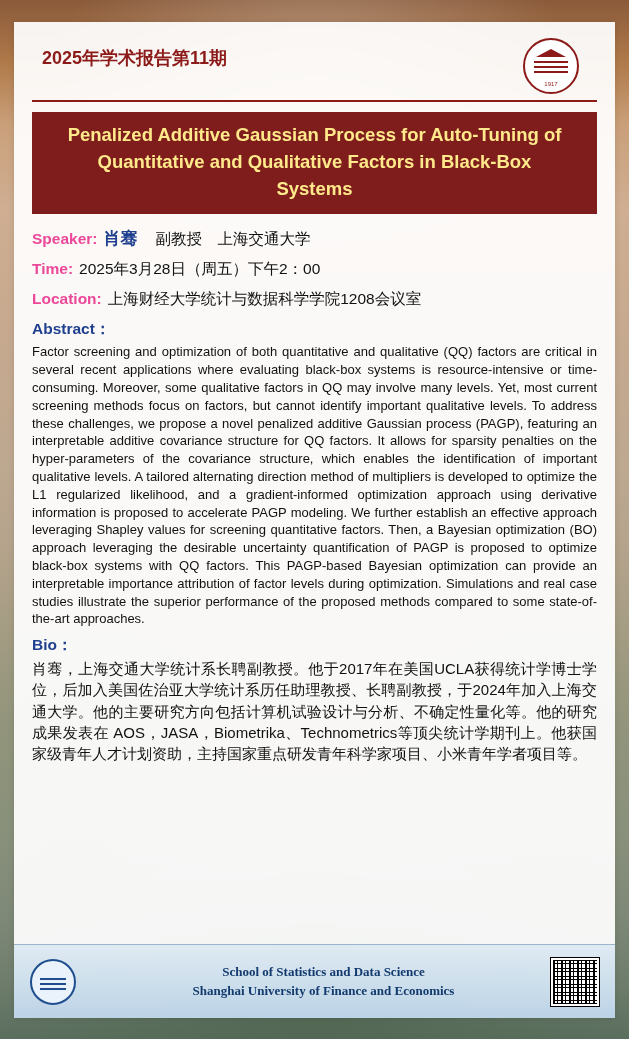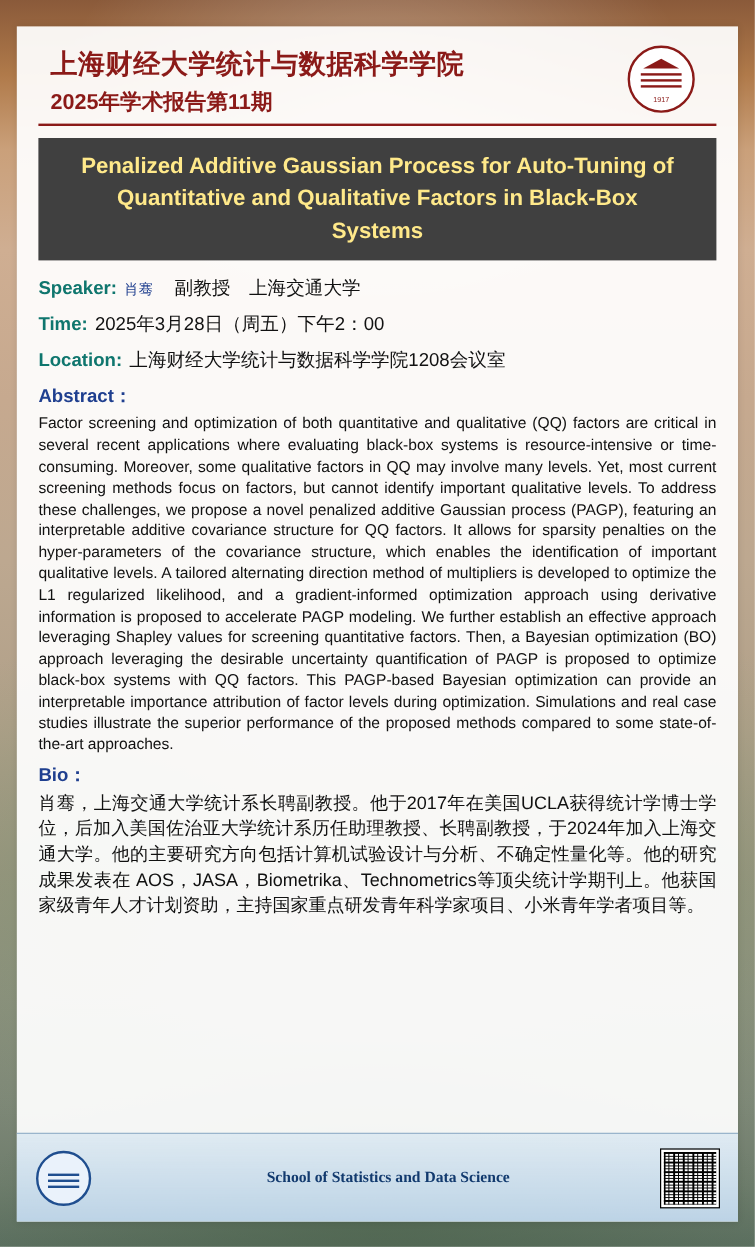--- a/index.html
+++ b/index.html
@@ -97,47 +97,47 @@
     border-bottom: 8px solid #8b1a18;
   }
   .seal .seal-year {
     position: absolute; left: 0; right: 0; bottom: 5px;
     text-align: center;
     font-size: 6px; color: #8b1a18;
   }
   
   .title-band {
     margin-top: 10px;
-    background: #404040;
+    background: #7f1d1d;
     color: #ffe98a;
     font-size: 18.5px;
     font-weight: bold;
     text-align: center;
     line-height: 1.45;
     padding: 10px 26px 12px 26px;
   }
   
   .meta { margin-top: 13px; }
   .meta-row {
     display: flex;
     align-items: baseline;
     margin-bottom: 9px;
     font-size: 15.5px;
   }
   .meta-label {
-    color: #0f766e;
+    color: #ec4899;
     font-weight: bold;
     flex: none;
     margin-right: 6px;
   }
   .meta-value { color: #111; }
   .speaker-name {
     color: #1f3f8f;
-    font-weight: normal;
-    font-size: 12px;
+    font-weight: bold;
+    font-size: 17px;
     margin-right: 18px;
   }
   .meta-value-strong { font-weight: normal; }
   .abstract-label {
     color: #1f3f8f;
     font-weight: bold;
     font-size: 15.5px;
     margin-top: 2px;
     margin-bottom: 3px;
   }
@@ -215,21 +215,20 @@
 </head>
 <body>
 
 <div class="bg-haze"></div>
 
 <div class="poster">
   <div class="inner">
 
     <div class="header">
       <div class="header-texts">
-        <div class="org-title">上海财经大学统计与数据科学学院</div>
         <div class="series-title">2025年学术报告第11期</div>
       </div>
       <div class="seal">
         <div class="seal-top"></div>
         <div class="seal-inner"></div>
         <div class="seal-year">1917</div>
       </div>
     </div>
 
     <div class="title-band">Penalized Additive Gaussian Process for Auto-Tuning of Quantitative and Qualitative Factors in Black-Box Systems</div>
@@ -255,16 +254,17 @@
 
     <div class="bio-label">Bio：</div>
     <div class="bio-body">肖骞，上海交通大学统计系长聘副教授。他于2017年在美国UCLA获得统计学博士学位，后加入美国佐治亚大学统计系历任助理教授、长聘副教授，于2024年加入上海交通大学。他的主要研究方向包括计算机试验设计与分析、不确定性量化等。他的研究成果发表在 AOS，JASA，Biometrika、Technometrics等顶尖统计学期刊上。他获国家级青年人才计划资助，主持国家重点研发青年科学家项目、小米青年学者项目等。</div>
 
   </div>
 
   <div class="footer">
     <div class="footer-logo"></div>
     <div class="footer-center">
       <div>School of Statistics and Data Science</div>
+      <div>Shanghai University of Finance and Economics</div>
     </div>
     <div class="qr"></div>
   </div>
 </div>
 
 </body></html>

